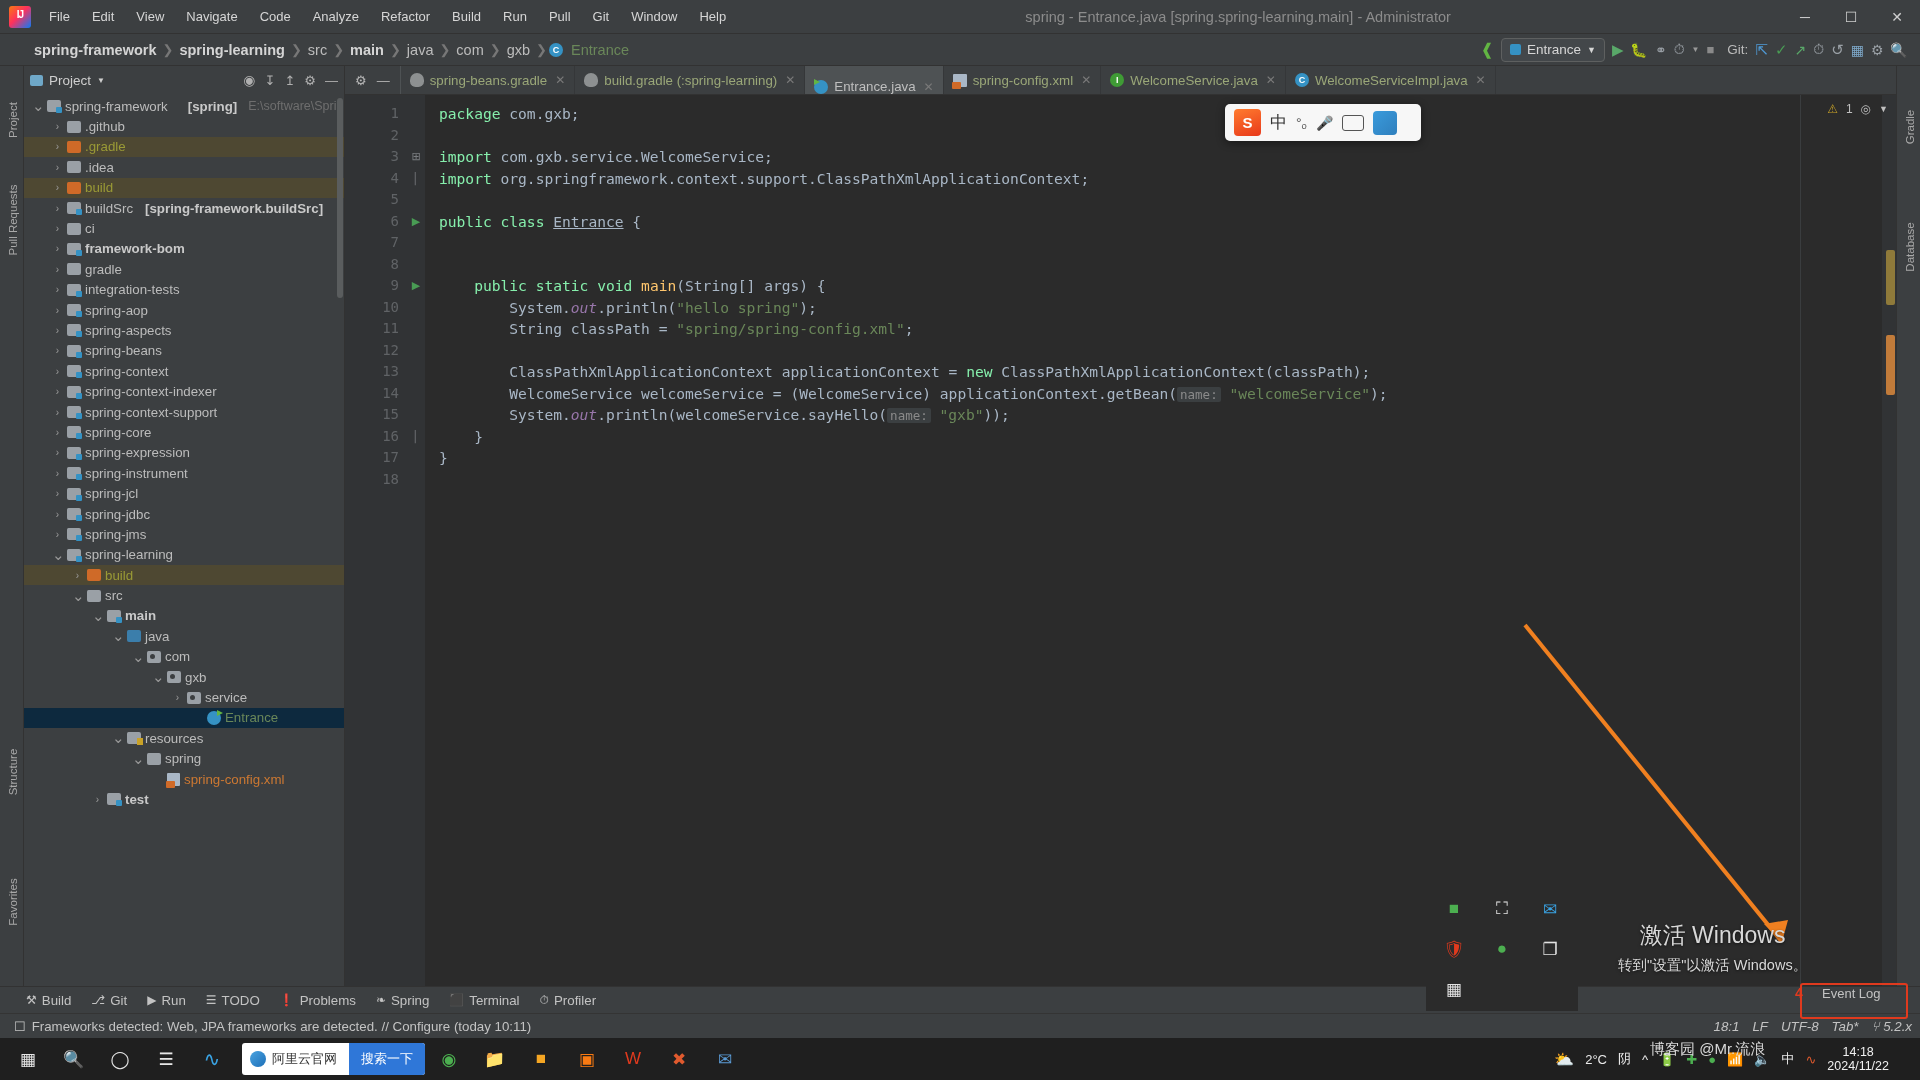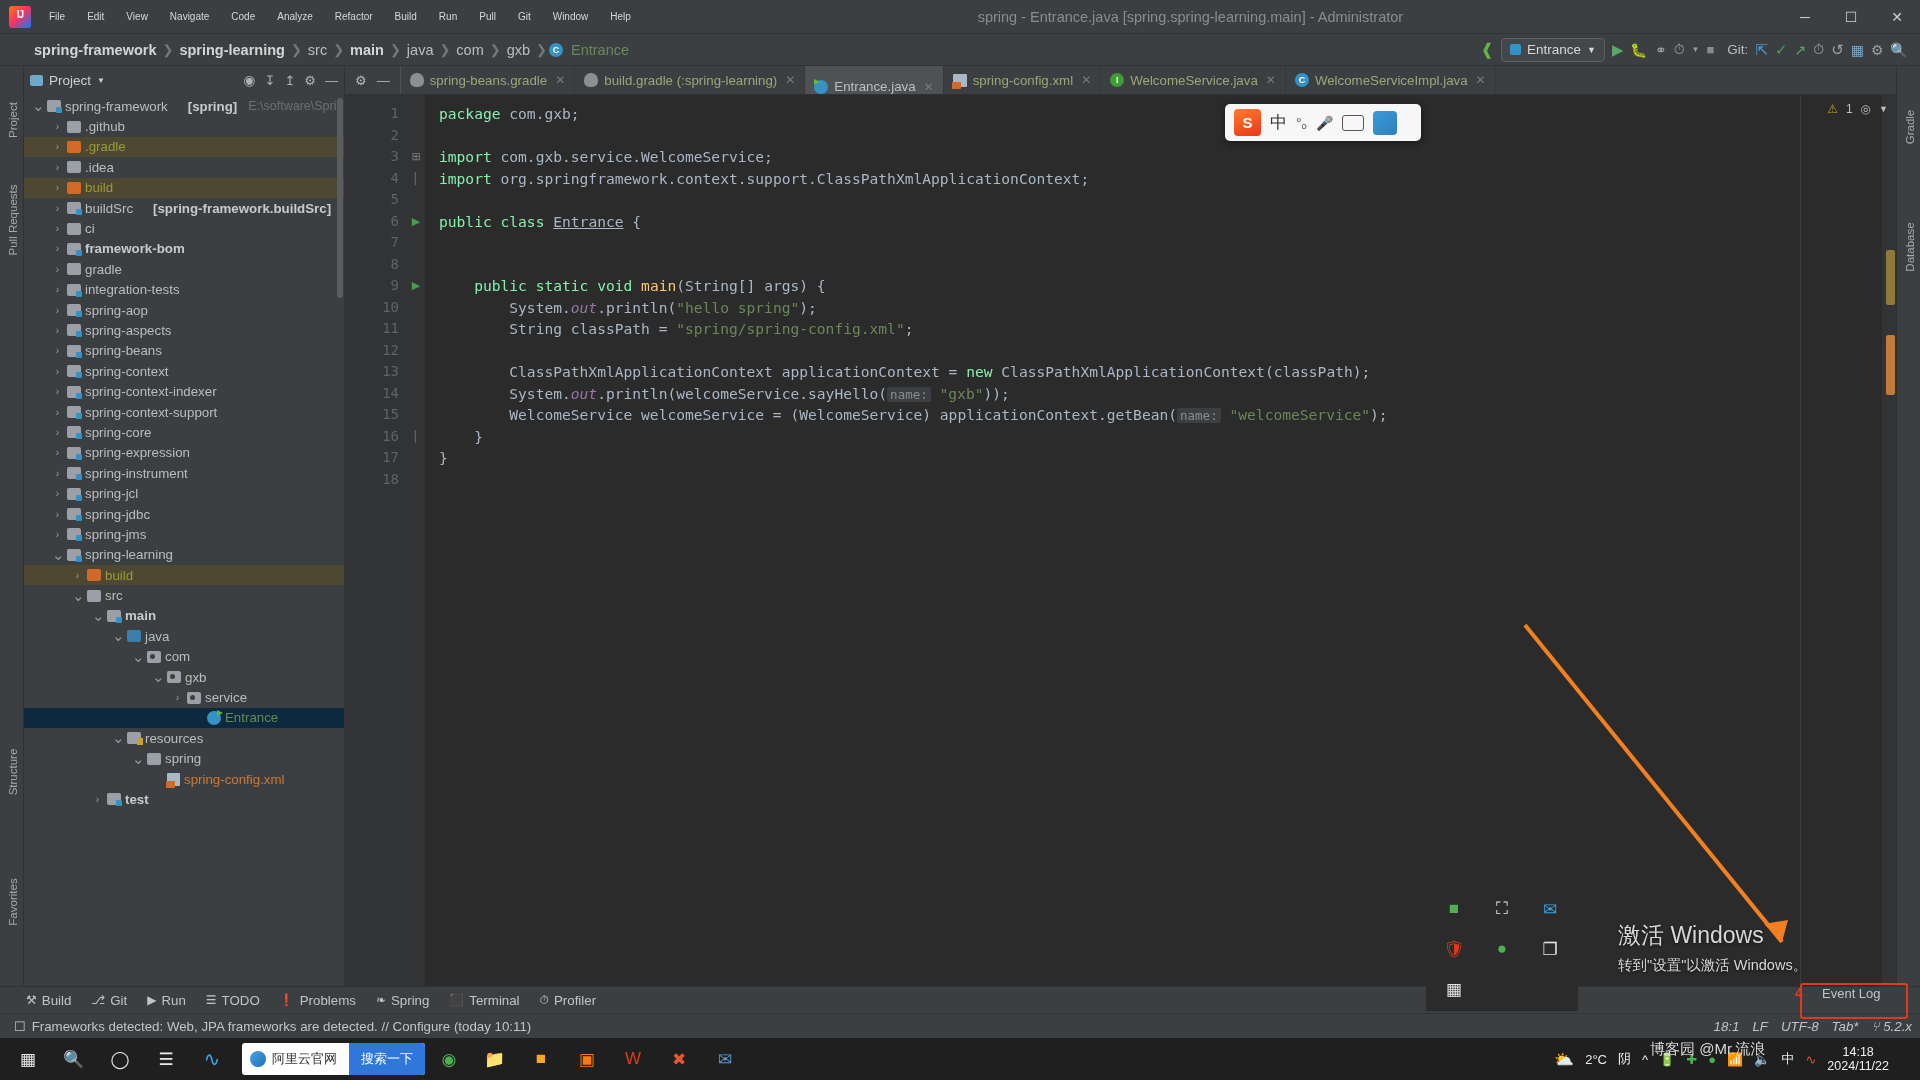--- a/index.html
+++ b/index.html
@@ -9,21 +9,21 @@
 
   
   .titlebar{ height:34px; background:#3c3f41; display:flex; align-items:center;
     border-bottom:1px solid #323232; flex:none; }
   .logo{ width:22px; height:22px; margin:0 8px 0 9px; border-radius:3px;
     background:linear-gradient(135deg,#f97a12 0%,#fe315d 45%,#087cfa 100%);
     position:relative; flex:none;}
   .logo::after{ content:"IJ"; position:absolute; left:0; right:0; top:3px; text-align:center;
     font-size:10px; font-weight:bold; color:#fff; letter-spacing:-1px;}
   .menu{ display:flex; align-items:center; gap:2px; }
-  .menu-item{ padding:4px 10px; font-size:10px; color:#d6d6d6; cursor:default;
+  .menu-item{ padding:4px 10px; font-size:13px; color:#d6d6d6; cursor:default;
     white-space:nowrap; }
   .win-title{ flex:1; text-align:center; font-size:14.5px; color:#8c8c8c;
     white-space:nowrap; overflow:hidden; padding-right:180px;}
   .win-btns{ display:flex; align-items:center; position:absolute; right:0; top:0; height:34px;}
   .win-btn{ width:46px; height:34px; display:flex; align-items:center; justify-content:center;
     color:#cfcfcf; font-size:14px;}
 
   
   .navbar{ height:32px; background:#3c3f41; display:flex; align-items:center;
     padding:0 6px 0 30px; border-bottom:1px solid #323232; flex:none; gap:2px; }
@@ -180,21 +180,21 @@
   .ime .cn{ font-size:17px; color:#333; }
   .ime .b{ color:#555; font-size:14px; }
   .ime .kb{ width:22px; height:16px; border:1.6px solid #555; border-radius:3px;}
   .ime .grid{ width:24px;height:24px; border-radius:4px;
     background:linear-gradient(135deg,#3a9bdc,#2f7fbd); }
 
   .arrowline{ position:absolute; left:1520px; top:620px; width:300px; height:340px; z-index:30;
     pointer-events:none;}
   .activate{ position:absolute; left:1618px; top:920px; z-index:30; color:#d8d8d8;
     text-shadow:0 1px 3px rgba(0,0,0,.6);}
-  .activate .t1{ font-size:23px; }
+  .activate .t1{ font-size:23px;text-align:center; }
   .activate .t2{ font-size:14.5px; margin-top:5px; }
 
   .winpanel{ position:absolute; left:1426px; top:879px; width:152px; height:132px;
     background:#2b2b2b; z-index:35; display:grid; grid-template-columns:1fr 1fr 1fr;
     align-content:start; padding:10px 4px;}
   .winpanel .cell{ display:flex; align-items:center; justify-content:center; height:40px;
     font-size:17px; color:#e2e2e2;}
   .redbox{ position:absolute; border:2px solid #e03a1e; border-radius:3px; z-index:38;}
   .scrib{ position:absolute; z-index:39; color:#e03a1e; font-weight:bold; }
 </style>
@@ -320,21 +320,21 @@
           </div>
           <div class="row hl" style="padding-left: 28px;">
             <span class="arrow">›</span>
             <span class="fi orange"></span>
             <span class="lbl olive">build</span>
           </div>
           <div class="row" style="padding-left: 28px;">
             <span class="arrow">›</span>
             <span class="fi grey mod"></span>
             <span class="lbl">buildSrc</span>
-            <span class="lbl b" style="margin-left: 16px;">[spring-framework.buildSrc]</span>
+            <span class="lbl b" style="margin-left: 8px;">[spring-framework.buildSrc]</span>
           </div>
           <div class="row" style="padding-left: 28px;">
             <span class="arrow">›</span>
             <span class="fi grey"></span>
             <span class="lbl">ci</span>
           </div>
           <div class="row" style="padding-left: 28px;">
             <span class="arrow">›</span>
             <span class="fi grey mod"></span>
             <span class="lbl b">framework-bom</span>
@@ -572,22 +572,22 @@
             <div class="cl"><span class="k">import</span> org.springframework.context.support.ClassPathXmlApplicationContext;</div>
             <div class="cl"></div>
             <div class="cl"><span class="k">public class</span> <u>Entrance</u> {</div>
             <div class="cl"></div>
             <div class="cl"></div>
             <div class="cl">    <span class="k">public static void</span> <span class="f">main</span>(String[] args) {</div>
             <div class="cl">        System.<span class="stat">out</span>.println(<span class="s">"hello spring"</span>);</div>
             <div class="cl">        String classPath = <span class="s">"spring/spring-config.xml"</span>;</div>
             <div class="cl"></div>
             <div class="cl">        ClassPathXmlApplicationContext applicationContext = <span class="k">new</span> ClassPathXmlApplicationContext(classPath);</div>
+            <div class="cl">        WelcomeService welcomeService = (WelcomeService) applicationContext.getBean(<span class="hintp">name:</span> <span class="s">"welcomeService"</span>);</div>
             <div class="cl">        System.<span class="stat">out</span>.println(welcomeService.sayHello(<span class="hintp">name:</span> <span class="s">"gxb"</span>));</div>
-            <div class="cl">        WelcomeService welcomeService = (WelcomeService) applicationContext.getBean(<span class="hintp">name:</span> <span class="s">"welcomeService"</span>);</div>
             <div class="cl">    }</div>
             <div class="cl">}</div>
             <div class="cl"></div>
           </div>
         <div class="edright">
           <div class="errbar" style="top:155px;height:55px;background:#8f7a3a;"></div>
           <div class="errbar" style="top:240px;height:60px;background:#c17b3a;"></div>
         </div>
         <div class="ins-bar">
           <span style="color:#c9a227;">⚠</span>

